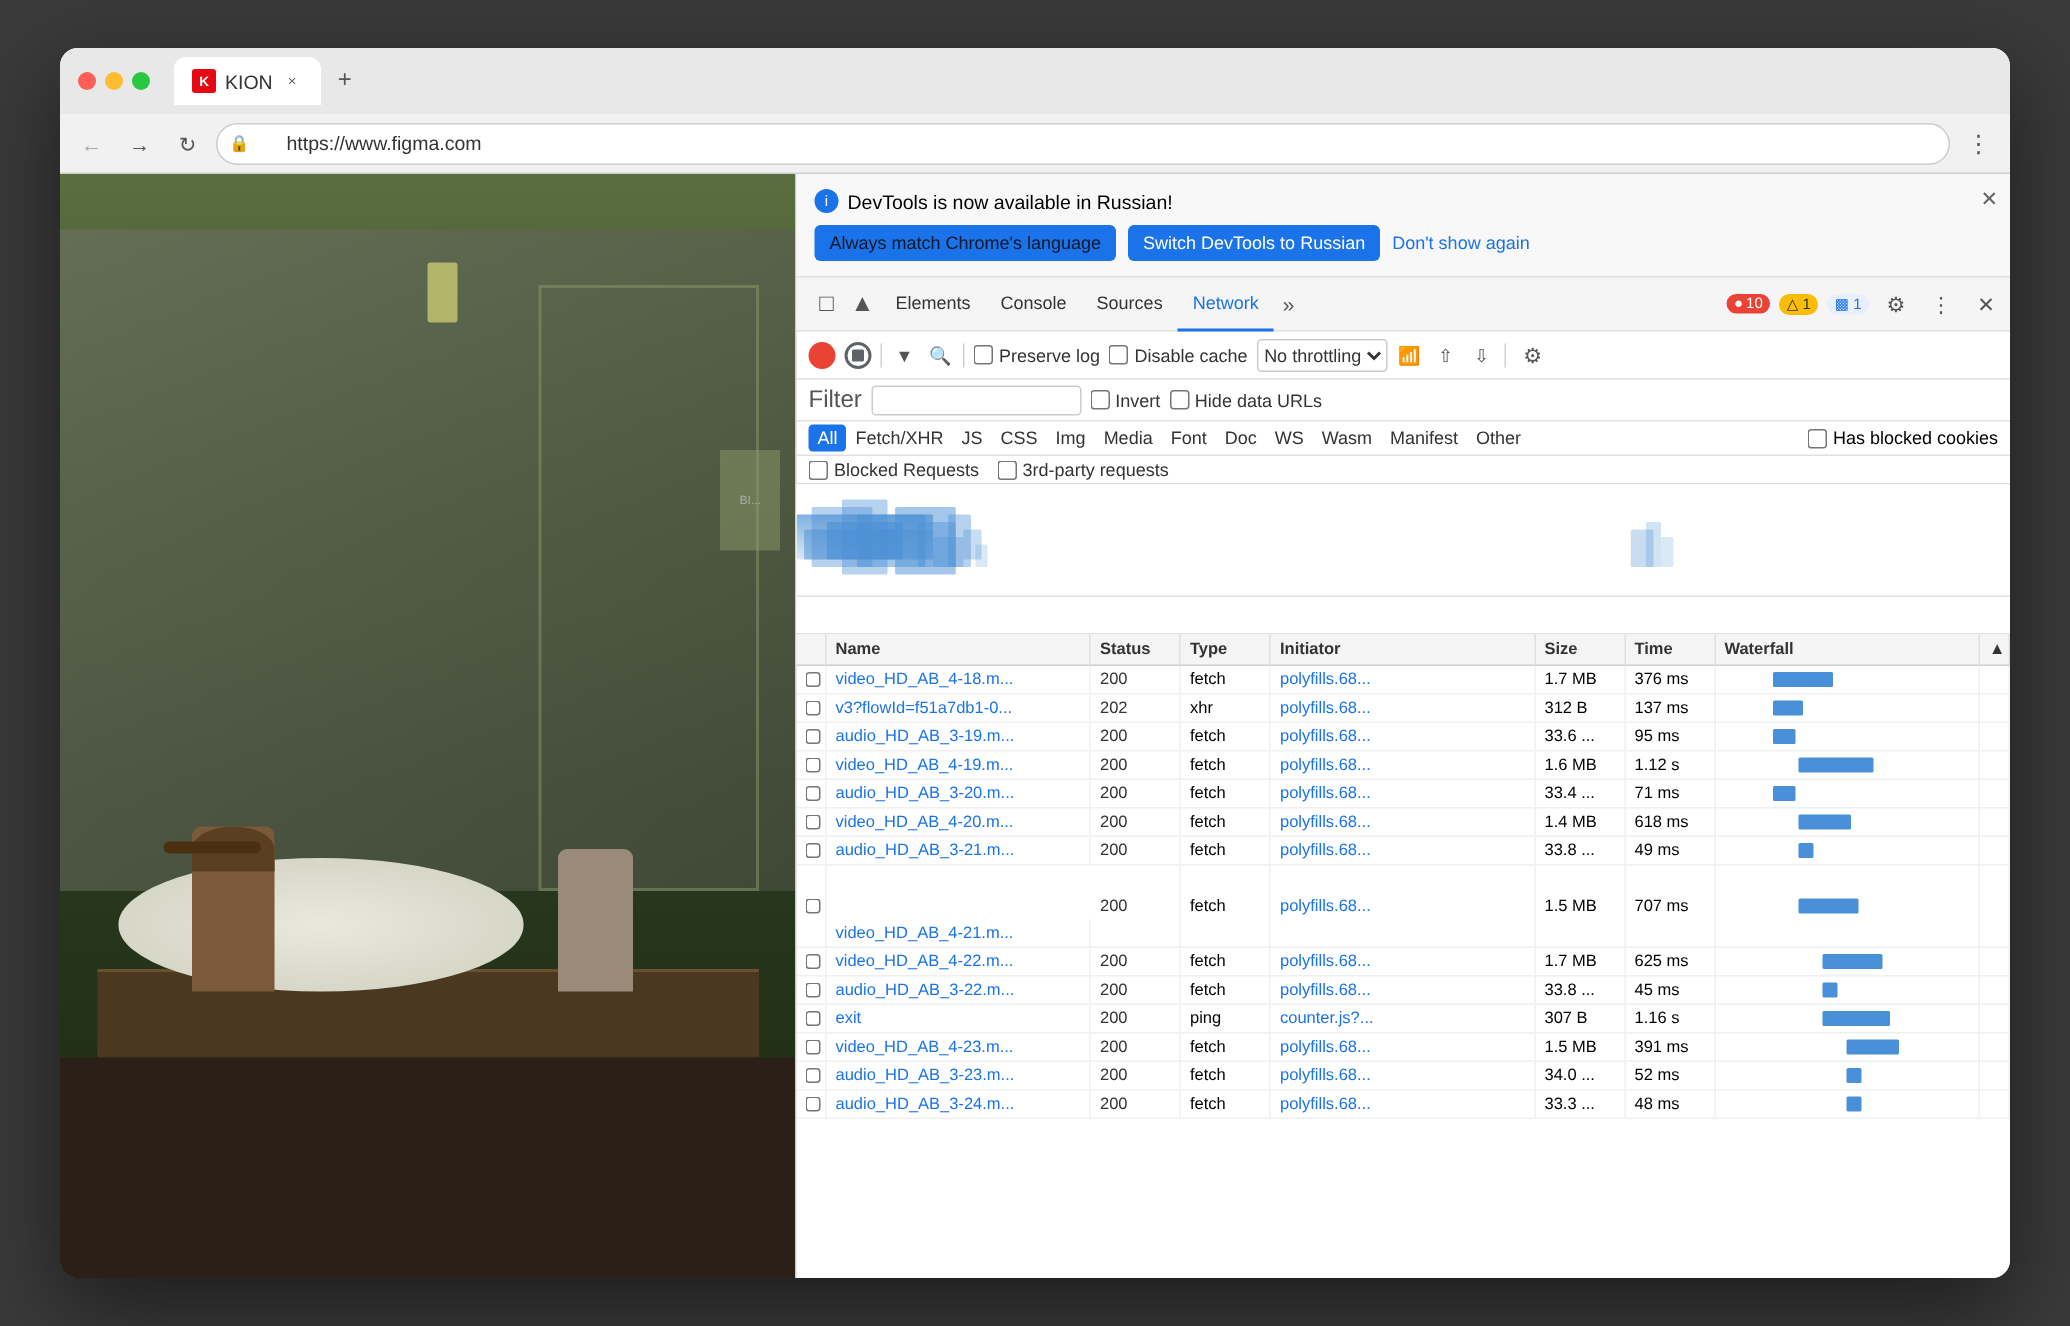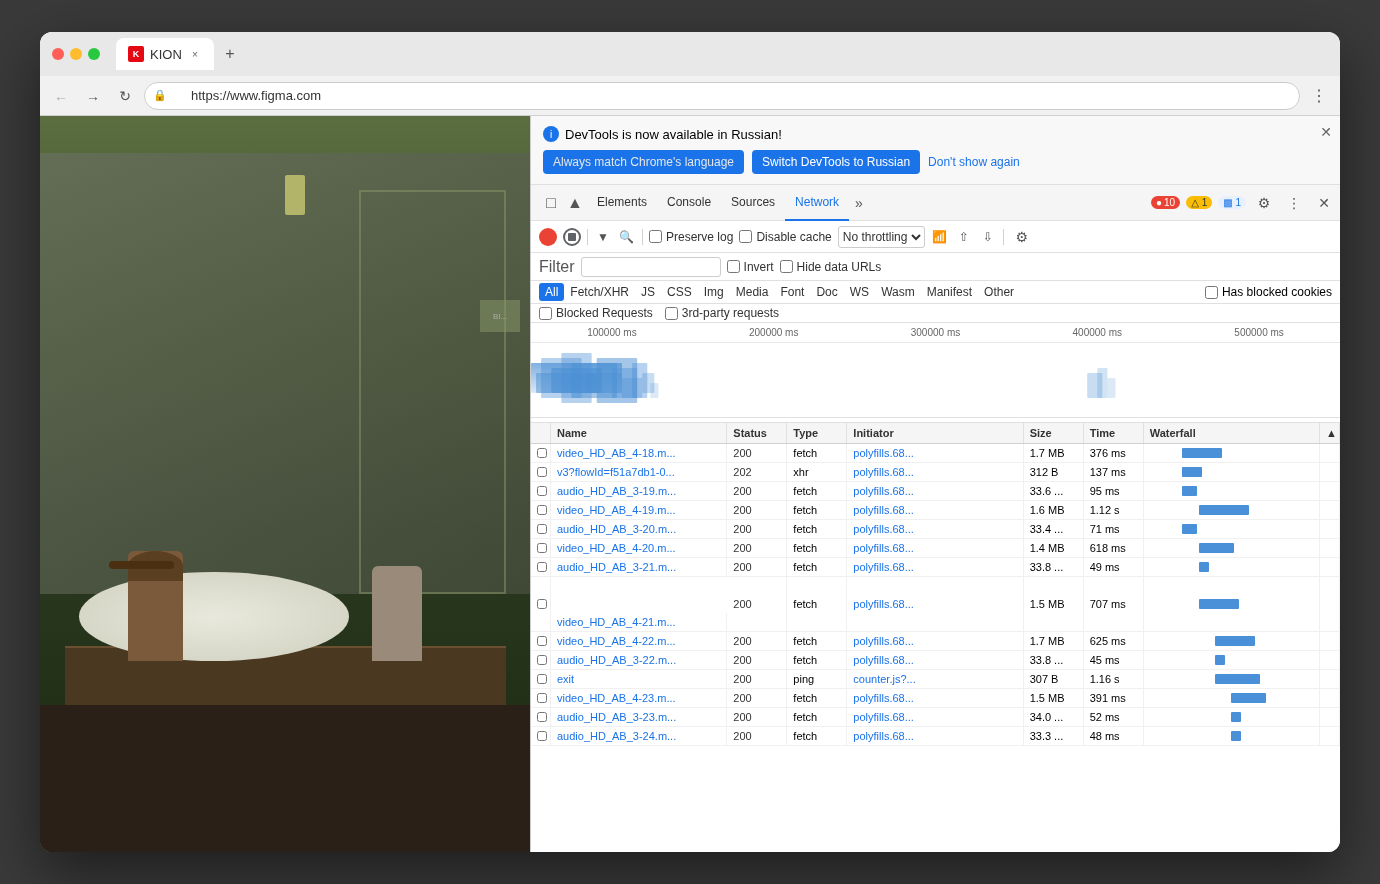--- a/index.html
+++ b/index.html
@@ -200,21 +200,21 @@
       justify-content: center;
       flex-shrink: 0;
     }
     .banner-buttons {
       display: flex;
       align-items: center;
       gap: 8px;
     }
     .btn-match {
       background: #1a73e8;
-      color: #e5e5e5;
+      color: #0f172a;
       border: none;
       padding: 5px 10px;
       border-radius: 4px;
       font-size: 12px;
       cursor: pointer;
     }
     .btn-switch {
       background: #1a73e8;
       color: white;
       border: none;
@@ -535,21 +535,21 @@
 
         <div style="position:absolute;bottom:26%;left:8%;width:55%;height:12%;background:radial-gradient(ellipse,#e8e8dc 0%,#d0d0c0 100%);border-radius:50%;"></div>
 
         <div style="position:absolute;bottom:26%;left:18%;width:55px;height:110px;background:#7a5a3a;border-radius:6px 6px 0 0;"></div>
         <div style="position:absolute;bottom:26%;left:18%;width:55px;height:30px;background:#5a4020;border-radius:50% 50% 0 0;transform:translateY(-80px);"></div>
 
         <div style="position:absolute;bottom:26%;left:14%;width:65px;height:8px;background:#4a3010;border-radius:4px;transform:translateY(-92px);"></div>
 
         <div style="position:absolute;bottom:26%;right:22%;width:50px;height:95px;background:#9a8a7a;border-radius:6px 6px 0 0;"></div>
 
-        <div style="position:absolute;top:25%;right:2%;width:40px;height:32px;background:#8a9a6a;opacity:0.5;display:flex;align-items:center;justify-content:center;font-size:8px;color:#fff;text-align:center;">BI...</div>
+        <div style="position:absolute;top:25%;right:2%;width:40px;height:67px;background:#8a9a6a;opacity:0.5;display:flex;align-items:center;justify-content:center;font-size:8px;color:#fff;text-align:center;">BI...</div>
 
         <div style="position:absolute;bottom:0;left:0;right:0;height:20%;background:#2a2018;"></div>
       </div>
     </div>
 
     <div class="devtools">
 
       <div class="devtools-banner">
         <div class="banner-title">
           <div class="info-icon">i</div>
@@ -656,27 +656,20 @@
           <input type="checkbox" style="">
           <span>Blocked Requests</span>
         </label>
         <label class="checkbox-label">
           <input type="checkbox" style="">
           <span>3rd-party requests</span>
         </label>
       </div>
 
       <div class="timeline">
-        <div class="timeline-labels">
-          <div class="timeline-label">100000 ms</div>
-          <div class="timeline-label">200000 ms</div>
-          <div class="timeline-label">300000 ms</div>
-          <div class="timeline-label">400000 ms</div>
-          <div class="timeline-label">500000 ms</div>
-        </div>
         <div style="position:relative;height:75px;overflow:hidden;">
           
           <svg width="100%" height="75" viewBox="0 0 800 75" preserveAspectRatio="none">
             <defs>
               <linearGradient id="tg" x1="0" y1="0" x2="0" y2="1">
                 <stop offset="0%" stop-color="#4a8fd4" stop-opacity="0.7"></stop>
                 <stop offset="100%" stop-color="#4a8fd4" stop-opacity="0.2"></stop>
               </linearGradient>
             </defs>
 

